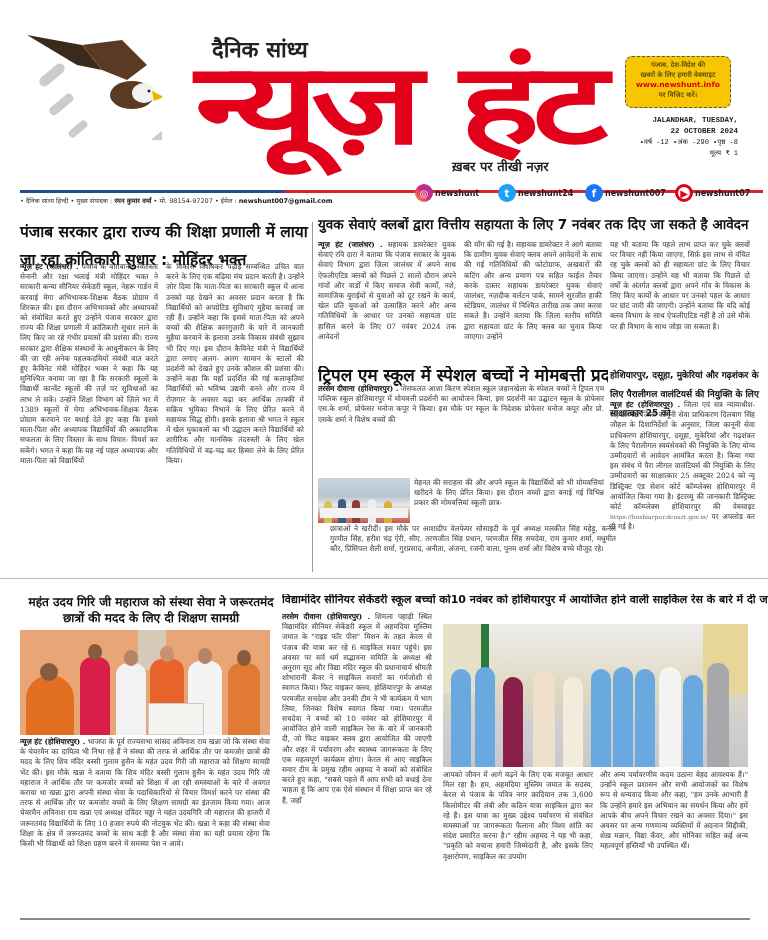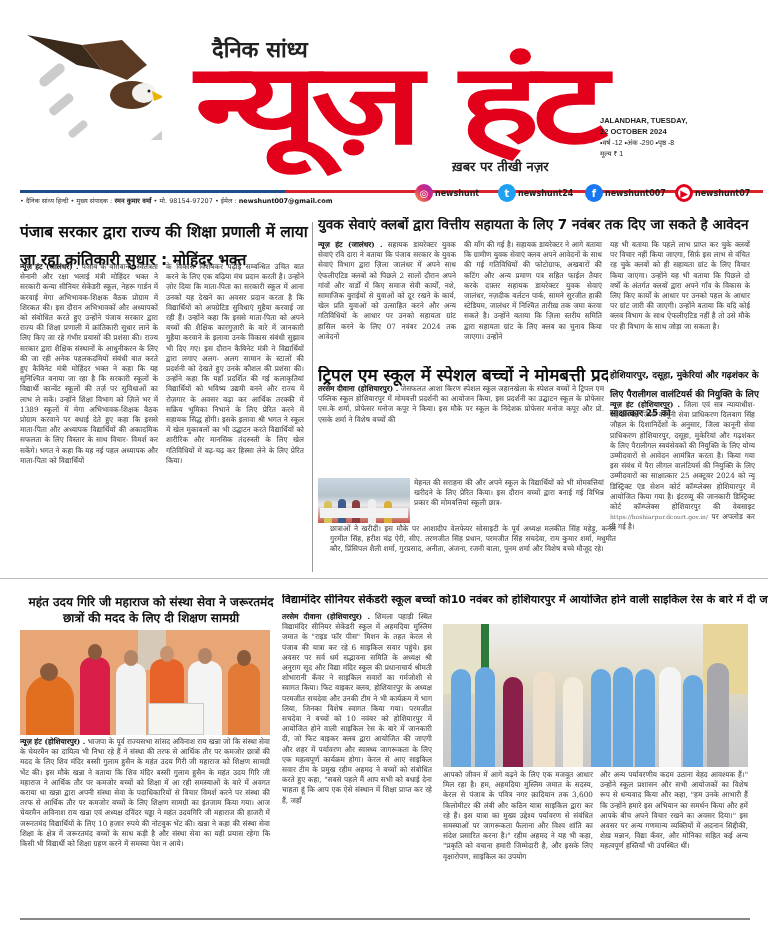--- a/index.html
+++ b/index.html
@@ -4,21 +4,21 @@
 <style>
 *{margin:0;padding:0;box-sizing:border-box}
 body{width:768px;height:940px;background:#fff;font-family:"DejaVu Serif",serif;color:#222;overflow:hidden;position:relative}
 .masthead{position:absolute;left:0;top:0;width:768px;height:190px}
 .eagle{position:absolute;left:22px;top:25px;width:140px;height:115px}
 .pre-title{position:absolute;left:212px;top:33px;font-family:"DejaVu Sans",sans-serif;font-weight:bold;font-size:22px;color:#222}
 .big-title{position:absolute;left:195px;top:48px;font-family:"DejaVu Sans",sans-serif;font-weight:900;font-size:112px;line-height:112px;color:#e3001b;letter-spacing:-6px;transform:scaleX(1.35);transform-origin:left top}
 .tagline{position:absolute;left:452px;top:157px;font-family:"DejaVu Sans",sans-serif;font-weight:bold;font-size:13px;color:#222}
 .promo{position:absolute;left:625px;top:56px;width:105px;width:106px;height:52px;background:#f7c600;border:1px dashed #555;border-radius:7px;text-align:center;font-family:"DejaVu Sans",sans-serif;font-size:7px;line-height:10px;padding-top:3px;color:#222}
 .promo .url{color:#d90012;font-weight:bold;font-size:7.5px}
-.dateblock{position:absolute;left:600px;top:115px;width:118px;text-align:left;font-family:Liberation Sans, sans-serif;font-size:7px;line-height:11px;color:#222}
+.dateblock{position:absolute;left:620px;top:115px;width:118px;text-align:right;font-family:Liberation Mono, monospace;font-size:7px;line-height:11px;color:#222}
 .dateblock .d1,.dateblock .d2{font-weight:bold;font-size:7.5px}
 .infobar{position:absolute;left:20px;top:190px;width:743px;height:20px;border-top:3px solid #1e4e8c}
 .infobar .redline{position:absolute;left:265px;top:-3px;right:0;height:3px;background:#d8232a}
 .infobar .left{position:absolute;left:0;top:3px;font-family:"DejaVu Sans",sans-serif;font-size:6.5px;color:#333;white-space:nowrap}
 .infobar .left b{color:#111}
 .social{position:absolute;top:-9px;display:flex;align-items:center;font-family:"DejaVu Sans",sans-serif;font-size:8px;font-weight:bold;color:#222}
 .social .ic{width:18px;height:18px;border-radius:50%;display:inline-flex;align-items:center;justify-content:center;color:#fff;font-size:10px;font-weight:bold;margin-right:2px}
 .ig{background:linear-gradient(45deg,#f9a13a,#d62976,#962fbf)}
 .tw{background:#1da1f2}
 .fb{background:#1877f2}
@@ -45,20 +45,26 @@
       <circle cx="127" cy="66" r="1.5" fill="#222"></circle>
       <rect x="15" y="45" width="30" height="10" rx="5" fill="#ccc" transform="rotate(-40 30 50)"></rect>
       <rect x="25" y="75" width="28" height="9" rx="4" fill="#ccc" transform="rotate(-40 39 79)"></rect>
       <rect x="45" y="100" width="22" height="8" rx="4" fill="#ccc" transform="rotate(-40 56 104)"></rect>
       <rect x="125" y="108" width="28" height="10" rx="5" fill="#ccc" transform="rotate(-40 139 113)"></rect>
     </svg>
   </div>
   <div class="pre-title">दैनिक सांध्य</div>
   <div class="big-title">न्यूज़ हंट</div>
   <div class="tagline">ख़बर पर तीखी नज़र</div>
+  <div class="promo">
+    <div>पंजाब, देश-विदेश की</div>
+    <div>खबरों के लिए हमारी वेबसाइट</div>
+    <div class="url">www.newshunt.info</div>
+    <div>पर विज़िट करें।</div>
+  </div>
   <div class="dateblock">
     <div class="d1">JALANDHAR, TUESDAY,</div>
     <div class="d2">22 OCTOBER 2024</div>
     <div>•वर्ष -12  •अंक -290  •पृष्ठ -8</div>
     <div>मूल्य ₹ 1</div>
   </div>
 </div>
 
 <div class="infobar">
   <div class="redline"></div>

